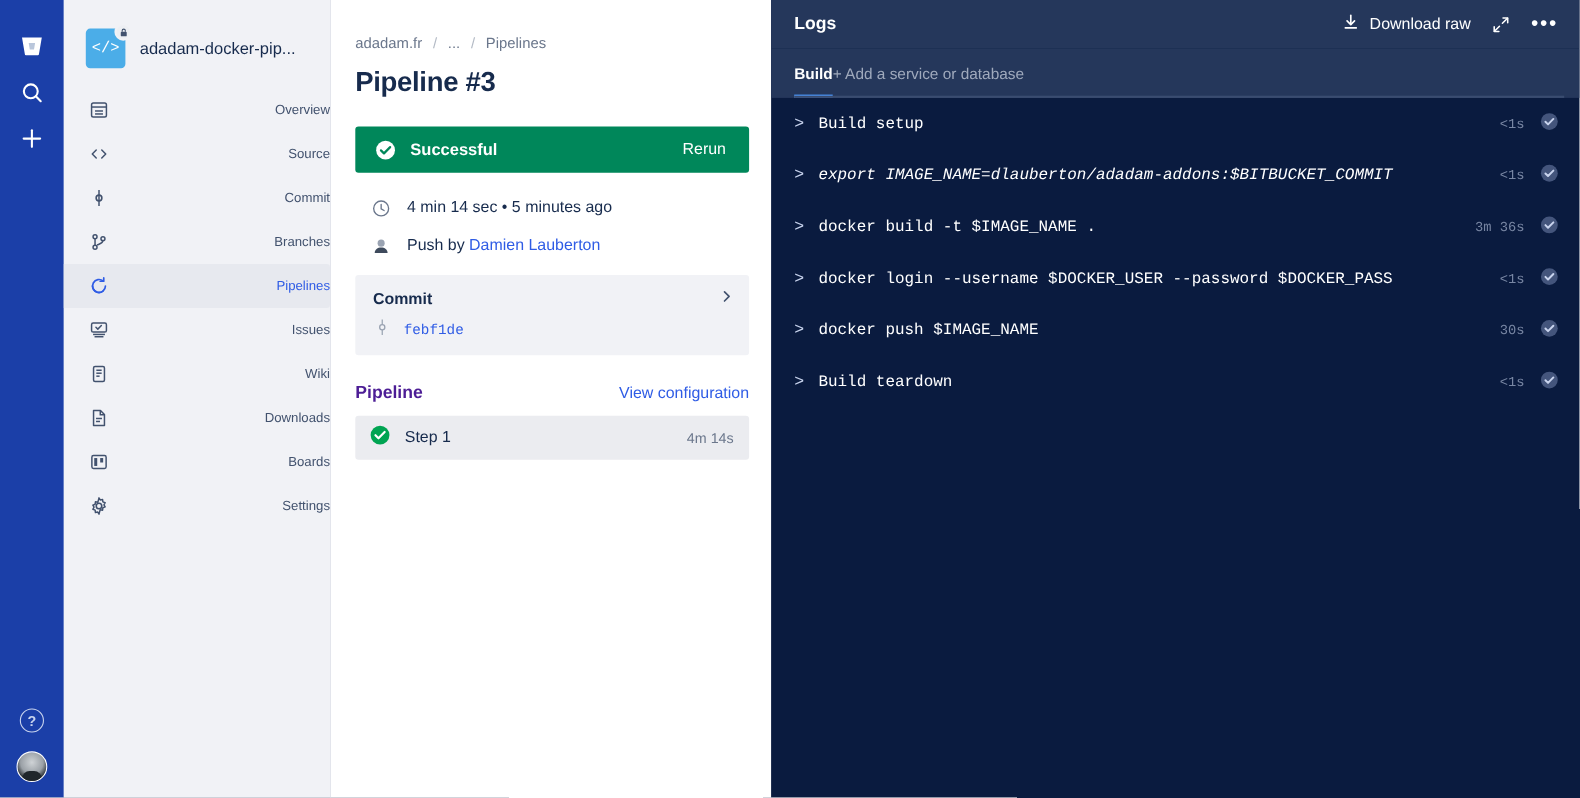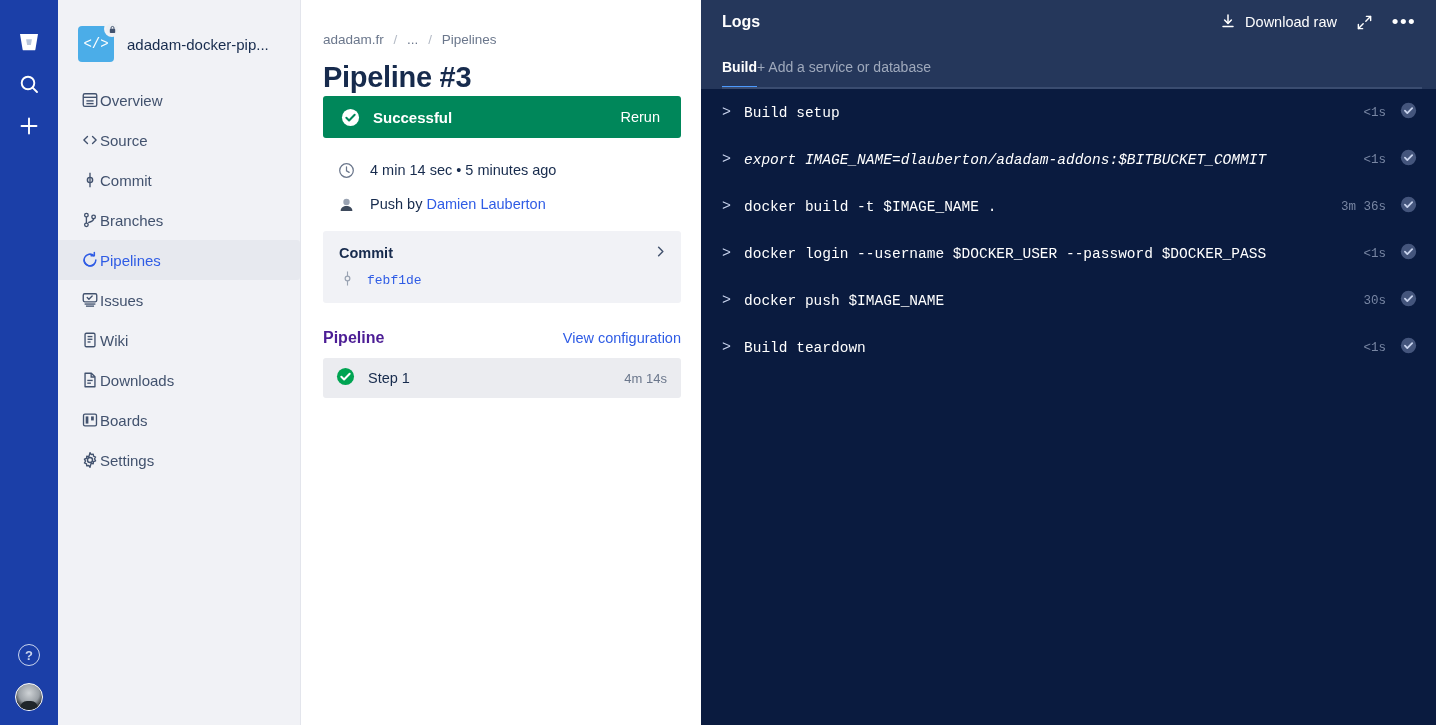--- a/index.html
+++ b/index.html
@@ -64,38 +64,39 @@
     position: absolute; top: -5px; right: -6px;
     width: 16px; height: 16px; border-radius: 50%;
     background: #EDEFF3; border: 2px solid #F1F2F6;
     display:flex; align-items:center; justify-content:center;
   }
   .repo-name {
     font-size: 15px; color: #172B4D; font-weight: 500;
     white-space: nowrap; overflow: hidden;
   }
   .nav-item {
-    display: flex; align-items: center; 
+    display: flex; align-items: center; gap: 15px;
     height: 40px; margin: 0 0 0 0; padding-left: 22px;
-    cursor: pointer; color: #42526E; font-size: 15px;
+    cursor: pointer; color: #42526E; font-size: 12px;
     border-radius: 0 3px 3px 0;
+    justify-content: space-between;
   }
   .nav-item .ico { width: 20px; height: 20px; flex: 0 0 20px; display:flex; align-items:center; justify-content:center; }
   .nav-item.active { background: #E7E9EF; color: #2F5CE5; font-weight: 500; }
   .nav-item.active .ico svg { stroke: #2F5CE5; fill: #2F5CE5; }
 
   
   .center {
     width: 400px; flex: 0 0 400px; height: 725px;
     background: #ffffff; padding: 32px 20px 12px 22px; overflow: hidden;
   }
   .breadcrumb { font-size: 13.5px; color: #6B778C; margin-bottom: 14px; }
   .breadcrumb a { color: #6B778C; text-decoration: none; cursor: pointer; }
   .breadcrumb .sep { color: #B3BAC5; margin: 0 6px; }
-  .page-title { font-size: 29px; color: #172B4D; font-weight: bold; letter-spacing: -0.3px; margin-bottom: 2px; }
+  .page-title { font-size: 25px; color: #172B4D; font-weight: bold; letter-spacing: -0.3px; margin-bottom: 25px; }
 
   .status-banner {
     height: 42px; background: #00875A; border-radius: 3px;
     display: flex; align-items: center; padding: 0 21px 0 18px;
     color: #fff; margin-bottom: 15px;
   }
   .status-banner .bl { display:flex; align-items:center; gap:13px; flex:1 1 auto; }
   .status-text { font-size: 15px; font-weight: bold; }
   .rerun-btn { font-size: 14.5px; font-weight: 500; color:#fff; cursor:pointer; }
   .check-white { width:19px; height:19px; flex:0 0 19px; }

